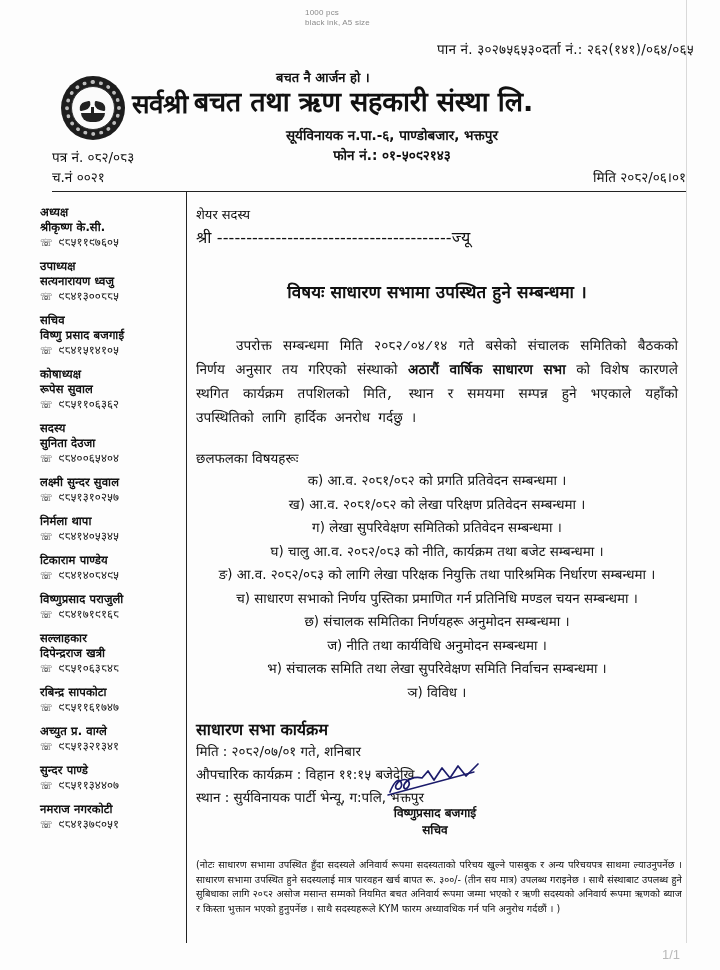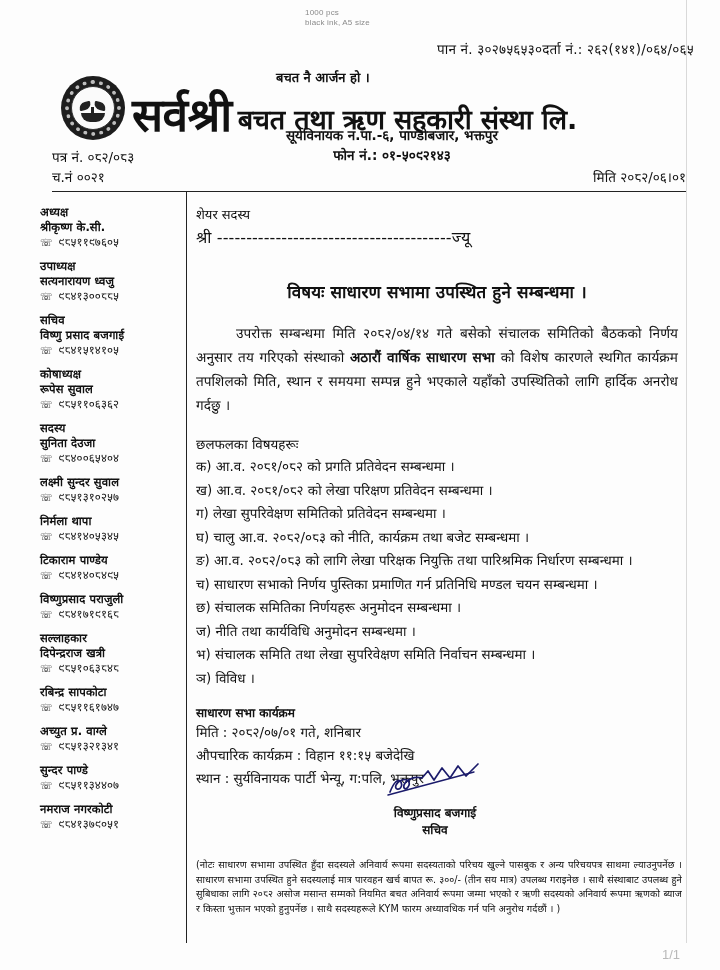--- a/index.html
+++ b/index.html
@@ -121,21 +121,21 @@
     font-weight: 600;
   }
   .brand-line {
     position: absolute;
     left: 132px;
     top: 16px;
     width: 580px;
     white-space: nowrap;
   }
   .brand-mark {
-    font-size: 46px;
+    font-size: 26px;
     font-weight: 800;
     letter-spacing: -0.5px;
     vertical-align: -2px;
   }
   .brand-rest {
     font-size: 27px;
     font-weight: 700;
     letter-spacing: -0.2px;
     padding-left: 6px;
   }
@@ -231,43 +231,45 @@
 
   .subject {
     text-align: center;
     font-size: 17px;
     font-weight: 700;
     margin-top: 32px;
     letter-spacing: .1px;
   }
 
   .para {
-    margin-top: 18px;
+    margin-top: 32px;
     font-size: 13.6px;
     line-height: 24px;
     text-align: justify;
     text-indent: 40px;
     letter-spacing: .05px;
+    font-family: Liberation Mono, monospace;
   }
   .para b { font-weight: 800; }
 
   .agenda-title {
     margin-top: 18px;
     font-size: 13.4px;
   }
   .agenda-list { margin-top: 2px; }
   .agenda-item {
     font-size: 13.4px;
     line-height: 23.5px;
     white-space: nowrap;
+    text-align: center;
   }
 
   .prog-title {
     margin-top: 14px;
-    font-size: 12px;
+    font-size: 16px;
     font-weight: 800;
   }
   .prog-line {
     font-size: 13.4px;
     line-height: 23px;
   }
 
   
   .sign-block {
     position: absolute;

